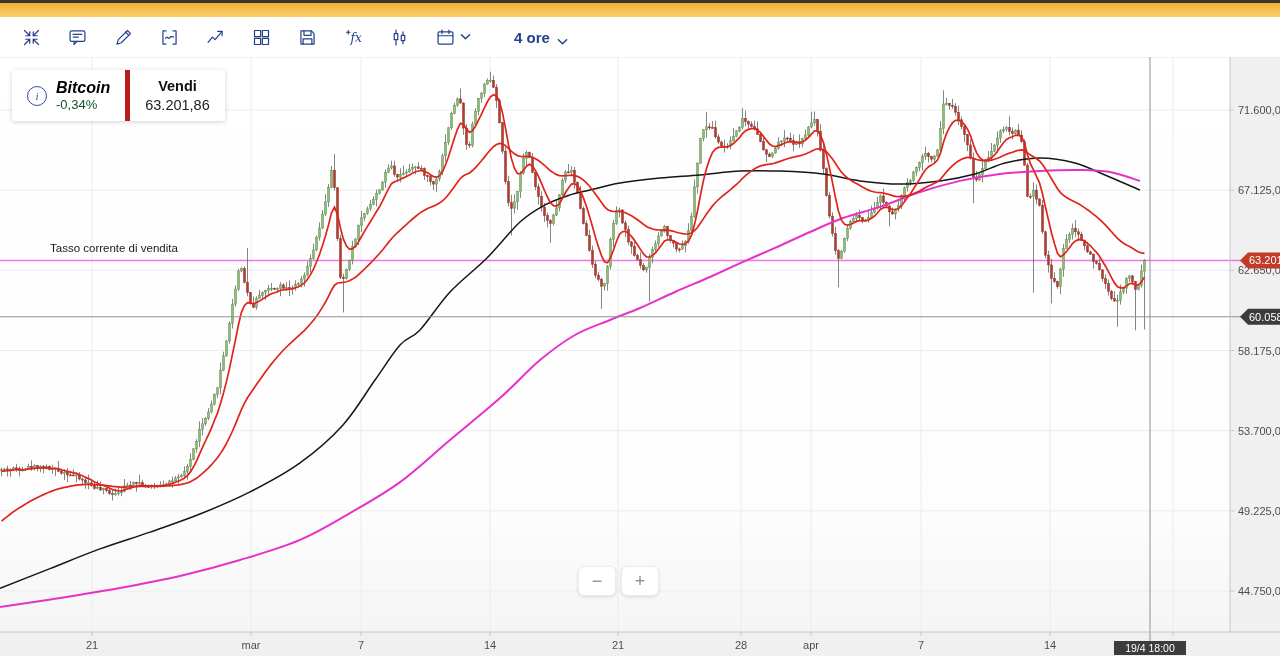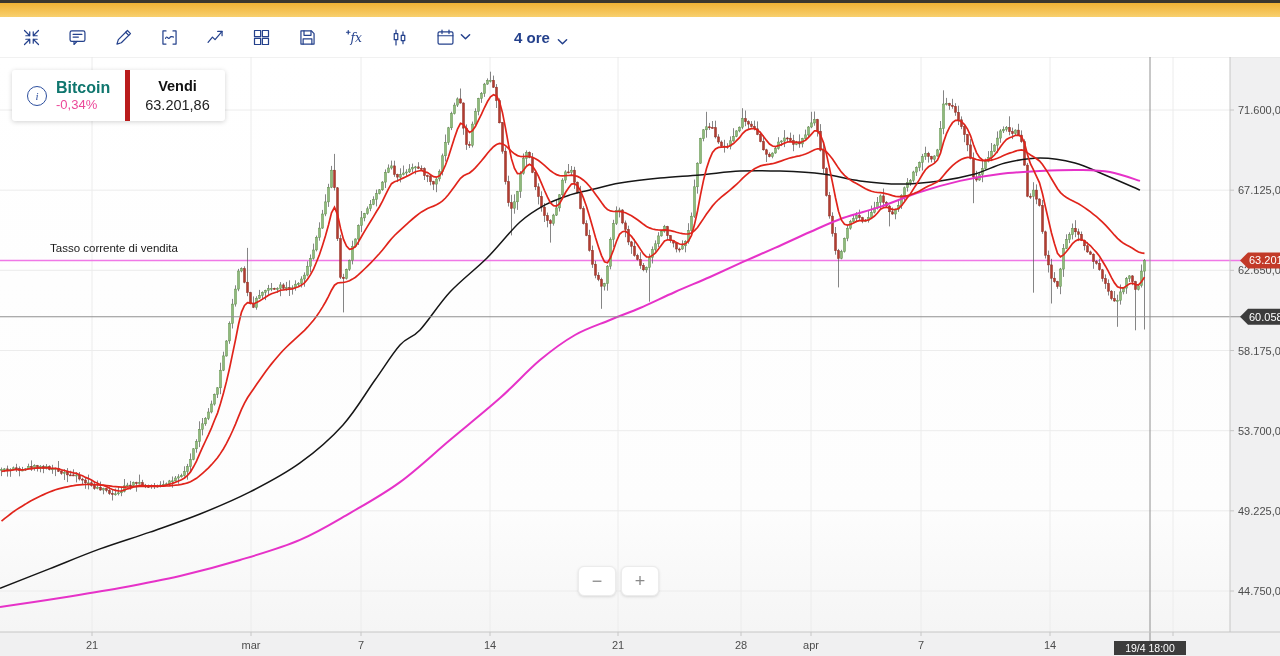--- a/index.html
+++ b/index.html
@@ -13,22 +13,22 @@
     font-family:"Liberation Sans",sans-serif;font-size:15px;font-weight:700;cursor:pointer;margin-left:16px;padding:4px 6px;}
   .chart-area{position:relative;width:1280px;height:599px;background:#f0f0f1;}
   .chart-area > svg{position:absolute;left:0;top:0;}
   .quote-card{position:absolute;left:12px;top:13px;display:flex;background:#fff;border-radius:3px;
     box-shadow:0 1px 5px rgba(0,0,0,.18);z-index:5;}
   .qc-cell{padding:8px 15px;text-align:center;}
   .qc-cell + .qc-cell{border-left:5px solid #b91c1c;}
   .qc-sym{display:flex;align-items:center;gap:9px;text-align:left;}
   .info-ic{width:18px;height:18px;border-radius:50%;border:1.6px solid #2d4f9e;color:#2d4f9e;font-size:11px;
     display:flex;align-items:center;justify-content:center;font-family:"Liberation Serif",serif;font-style:italic;flex:0 0 auto;}
-  .qc-name{font-size:16px;font-weight:700;color:#0f766e;line-height:1.15;}
-  .qc-pct{font-size:13px;color:#ec4899;line-height:1.2;}
+  .qc-name{font-size:16px;font-weight:700;color:#000000;line-height:1.15;font-style:italic;}
+  .qc-pct{font-size:13px;color:#14532d;line-height:1.2;}
   .qc-label{font-size:14.5px;font-weight:700;color:#111;}
   .qc-val{font-size:14.5px;color:#222;margin-top:3px;}
   .zoom-ctrl{position:absolute;left:578px;top:509px;display:flex;gap:5px;z-index:5;}
   .zbtn{width:38px;height:30px;background:#fff;border:1px solid #ececec;border-radius:6px;
     box-shadow:0 1px 3px rgba(0,0,0,.13);color:#8a8a8a;font-size:18px;line-height:1;
     display:flex;align-items:center;justify-content:center;cursor:pointer;padding:0;}
 </style>
 </head>
 <body>
 

